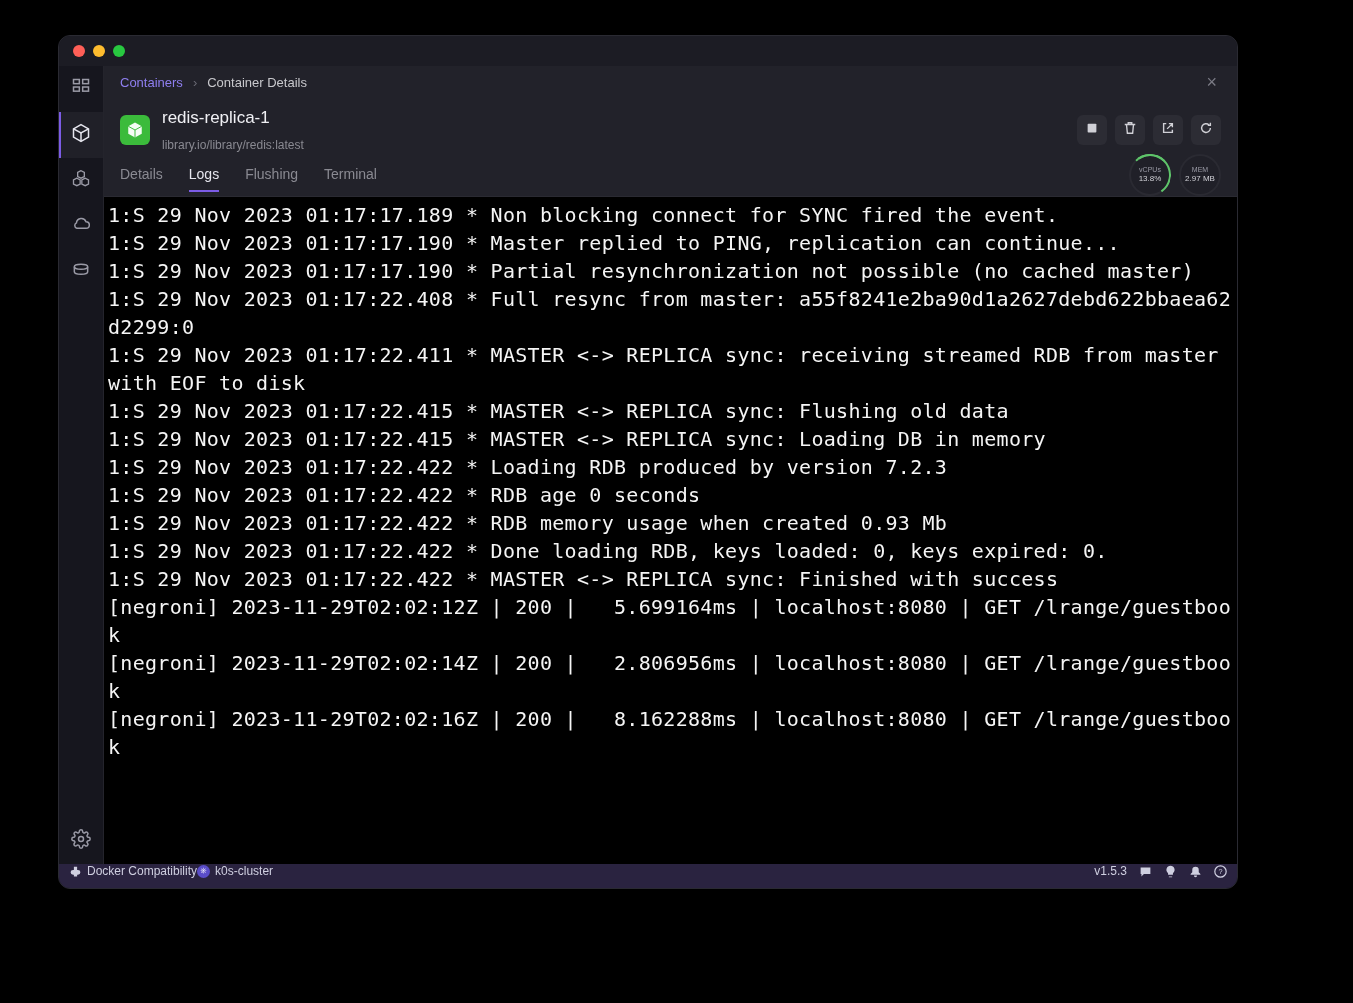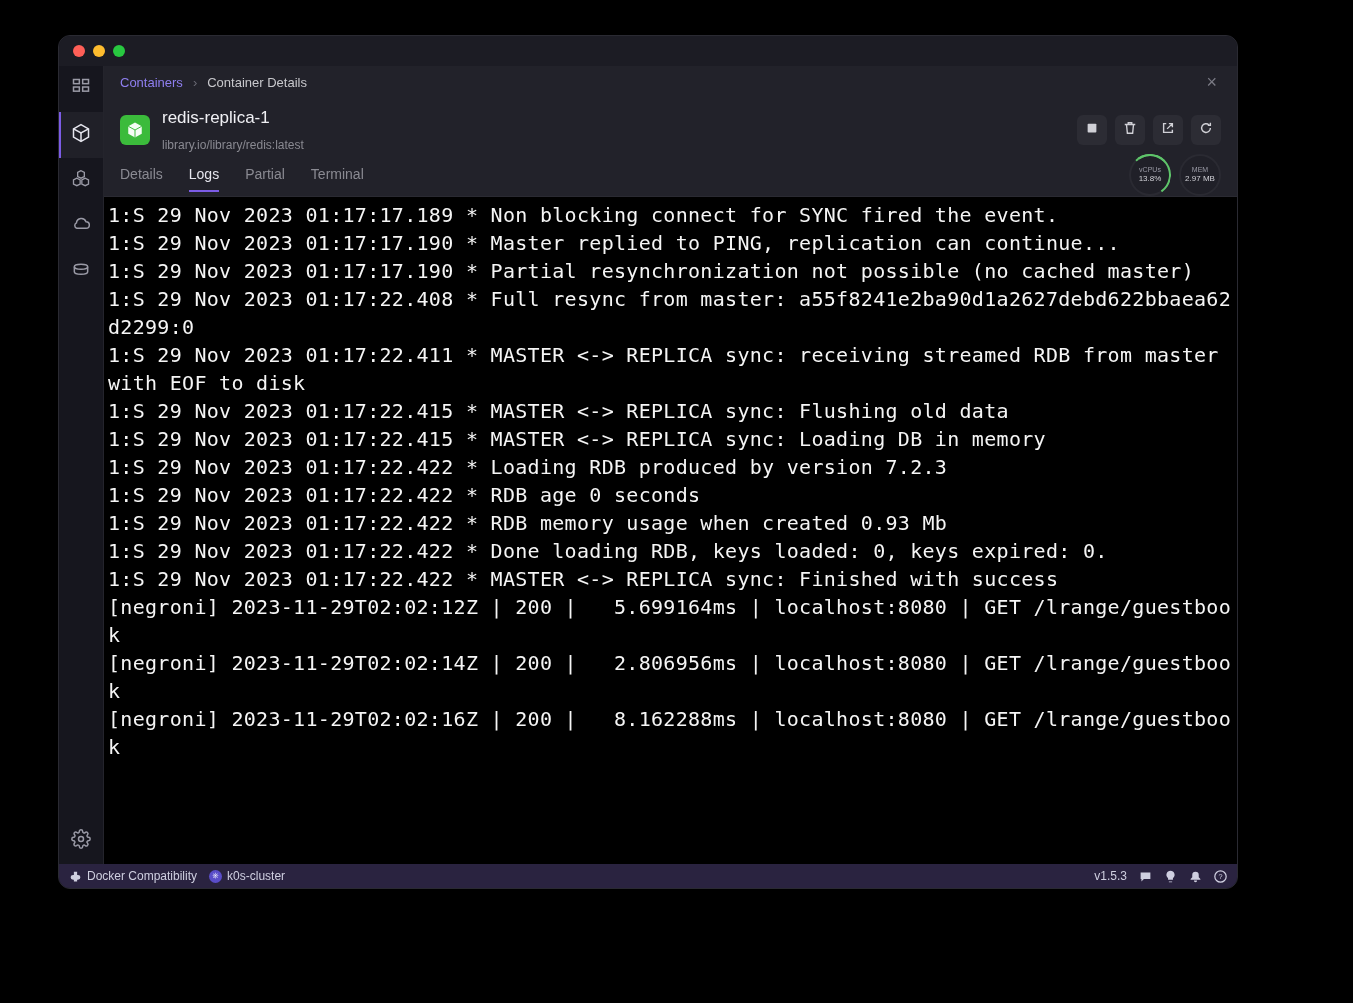--- a/index.html
+++ b/index.html
@@ -70,21 +70,21 @@
   .tab.active::after{content:"";position:absolute;left:0;right:0;bottom:0;height:2px;background:var(--tab-underline);}
   .tab-chips{margin-left:auto;display:flex;align-items:center;gap:10px;}
   
   .logs{flex:1;background:var(--log-bg);overflow:auto;}
   .logs pre{margin:0;padding:4px 4px 4px 4px;font-family:"SF Mono",Menlo,Consolas,monospace;font-size:20px;line-height:28px;color:var(--log-text);white-space:pre-wrap;word-break:break-all;letter-spacing:0.3px;}
   
   .logs::-webkit-scrollbar{width:10px;}
   .logs::-webkit-scrollbar-track{background:#0a0a0a;}
   .logs::-webkit-scrollbar-thumb{background:#3a3a42;border-radius:5px;}
   
-  .statusbar{height:24px;background:var(--statusbar);display:flex;align-items:center;padding:0 10px;font-size:12px;gap:12px;color:#cfcfe0;}
+  .statusbar{height:24px;background:var(--statusbar);display:flex;align-items:flex-start;padding:0 10px;font-size:12px;color:#cfcfe0;}
   .sb-item{display:flex;align-items:center;gap:5px;}
   .sb-right{margin-left:auto;display:flex;align-items:center;gap:12px;}
   .sb-icon svg{width:13px;height:13px;display:block;}
   .k-bullet{width:13px;height:13px;border-radius:50%;background:#5a4dc9;display:inline-flex;align-items:center;justify-content:center;font-size:8px;color:#fff;}
 </style>
 </head>
 <body>
 
 <div class="stage">
   <div class="window">
@@ -203,21 +203,21 @@
                     <path d="M13 8a5 5 0 1 1-1.5-3.5M13 2v3h-3"></path>
                   </svg>
               </span>
             </div>
           </div>
         </div>
 
         <div class="tabs">
           <div class="tab">Details</div>
           <div class="tab active">Logs</div>
-          <div class="tab">Partial</div>
+          <div class="tab">Flushing</div>
           <div class="tab">Terminal</div>
           <div class="tab-chips">
             <div class="chips">
               <div class="chip cpu">
                 <span class="lbl">vCPUs</span>
                 <span class="val">13.8%</span>
               </div>
               <div class="chip">
                 <span class="lbl">MEM</span>
                 <span class="val">2.97 MB</span>

